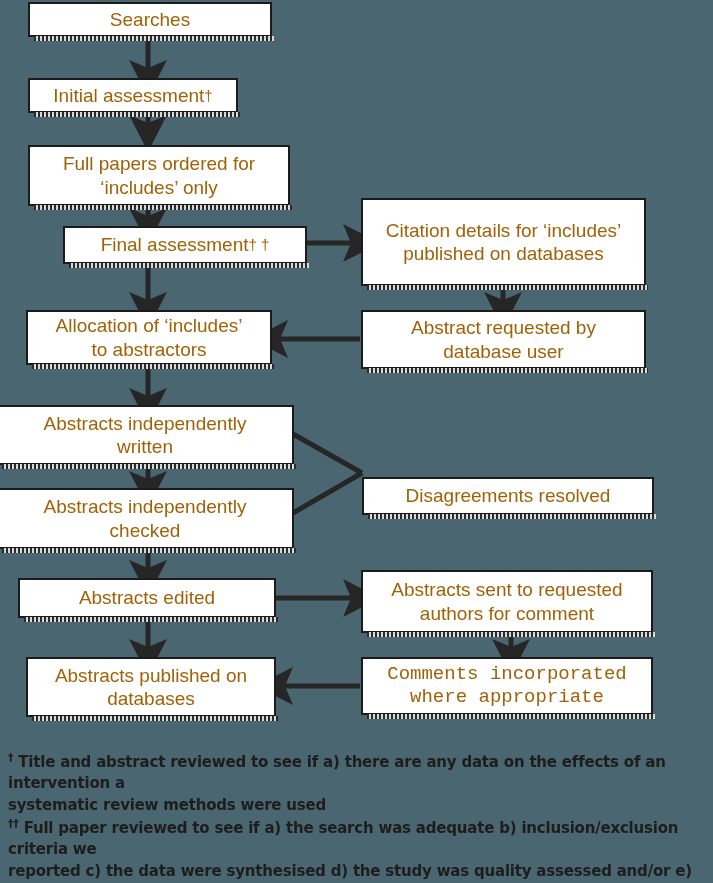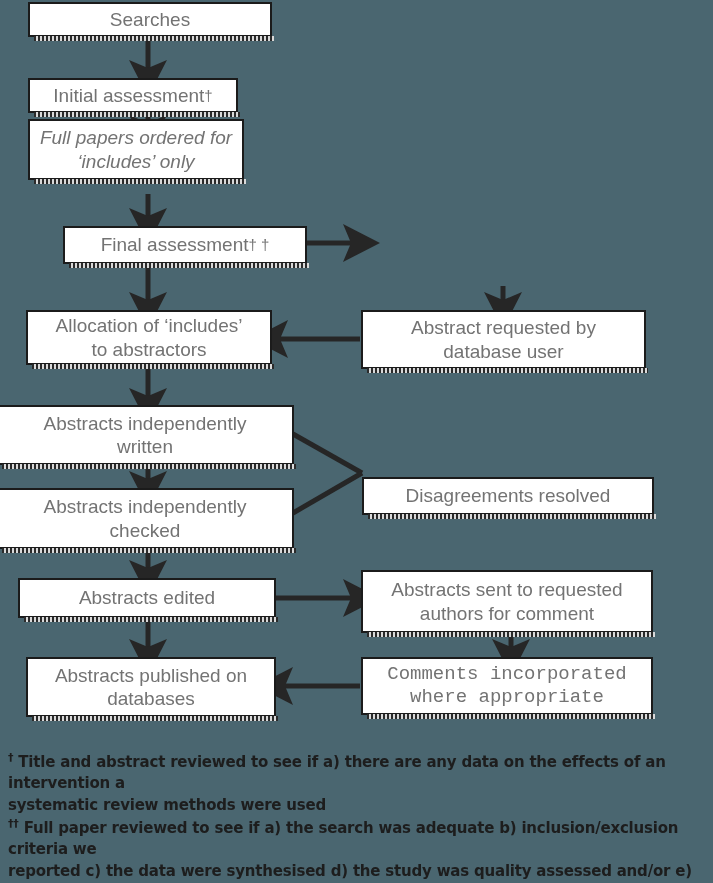--- a/index.html
+++ b/index.html
@@ -18,21 +18,21 @@
   
   .node {
     position: absolute;
     background: #ffffff;
     border: 2px solid #1b1b1b;
     box-sizing: border-box;
     display: flex;
     align-items: center;
     justify-content: center;
     text-align: center;
-    color: #737373;
+    color: #a16207;
     font-size: 19px;
     line-height: 1.22;
     padding: 2px 6px;
     z-index: 3;
   }
   
   .node::after {
     content: "";
     position: absolute;
     left: 4px;
@@ -122,30 +122,34 @@
 
   <div class="node" style="left:28px; top:2px; width:244px; height:35px;">
     <span class="txt">Searches</span>
   </div>
 
   <div class="node" style="left:28px; top:78px; width:210px; height:35px;justify-content:center;">
     <span class="txt">Initial assessment</span>
       <span class="dagger"> †</span>
   </div>
 
-  <div class="node" style="left:28px; top:119px; width:216px; height:61px;font-style:italic;">
+  <div class="node" style="left:28px; top:145px; width:262px; height:61px;">
     <span class="txt">Full papers ordered for
 ‘includes’ only</span>
   </div>
 
   <div class="node" style="left:26px; top:226px; width:244px; height:38px;margin-left:37px;">
     <span class="txt">Final assessment</span>
       <span class="dagger"> † †</span>
   </div>
 
+  <div class="node" style="left:361px; top:198px; width:285px; height:88px;">
+    <span class="txt">Citation details for ‘includes’
+published on databases</span>
+  </div>
 
   <div class="node" style="left:361px; top:310px; width:285px; height:59px;">
     <span class="txt">Abstract requested by
 database user</span>
   </div>
 
   <div class="node" style="left:26px; top:310px; width:246px; height:55px;">
     <span class="txt">Allocation of ‘includes’
 to abstractors</span>
   </div>

